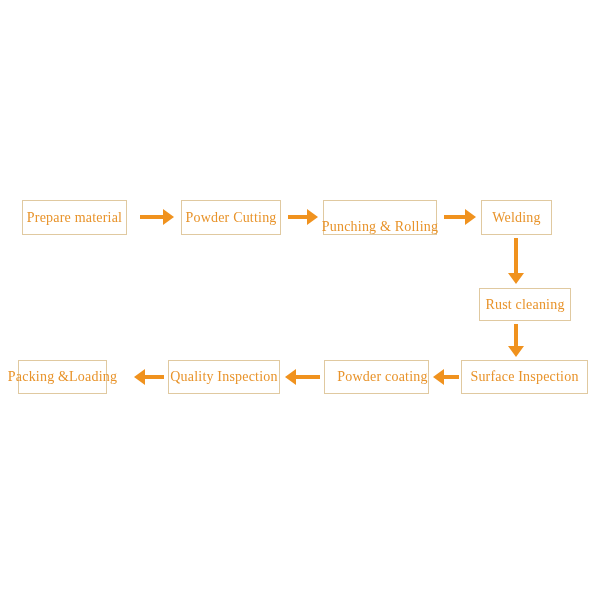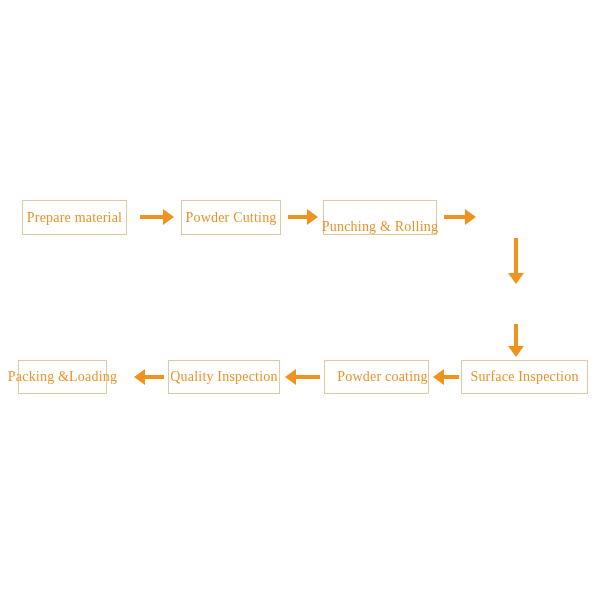--- a/index.html
+++ b/index.html
@@ -44,20 +44,26 @@
 
 <div id="canvas">
     <div class="node" style="left: 22px; top: 200px; width: 105px; height: 35px; border-color: rgb(224, 201, 160);">
       <span style="color: rgb(232, 147, 42);">Prepare material</span>
     </div>
     <div class="node" style="left: 181px; top: 200px; width: 100px; height: 35px; border-color: rgb(224, 201, 160);">
       <span style="color: rgb(232, 147, 42);">Powder Cutting</span>
     </div>
     <div class="node" style="left: 323px; top: 200px; width: 114px; height: 35px; border-color: rgb(224, 201, 160); align-items: flex-end;">
       <span style="color: rgb(232, 147, 42);">Punching &amp; Rolling</span>
+    </div>
+    <div class="node" style="left: 481px; top: 200px; width: 71px; height: 35px; border-color: rgb(224, 201, 160);">
+      <span style="color: rgb(232, 147, 42);">Welding</span>
+    </div>
+    <div class="node" style="left: 479px; top: 288px; width: 92px; height: 33px; border-color: rgb(224, 201, 160);">
+      <span style="color: rgb(232, 147, 42);">Rust cleaning</span>
     </div>
     <div class="node" style="left: 461px; top: 360px; width: 127px; height: 34px; border-color: rgb(224, 201, 160);">
       <span style="color: rgb(232, 147, 42);">Surface Inspection</span>
     </div>
     <div class="node" style="left: 324px; top: 360px; width: 105px; height: 34px; border-color: rgb(224, 201, 160); padding-left: 12px;">
       <span style="color: rgb(232, 147, 42);">Powder coating</span>
     </div>
     <div class="node" style="left: 168px; top: 360px; width: 112px; height: 34px; border-color: rgb(224, 201, 160);">
       <span style="color: rgb(232, 147, 42);">Quality Inspection</span>
     </div>

